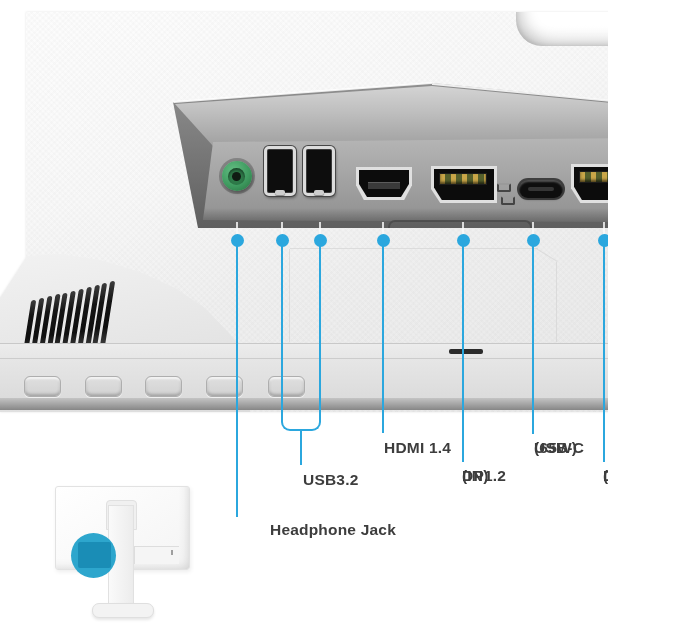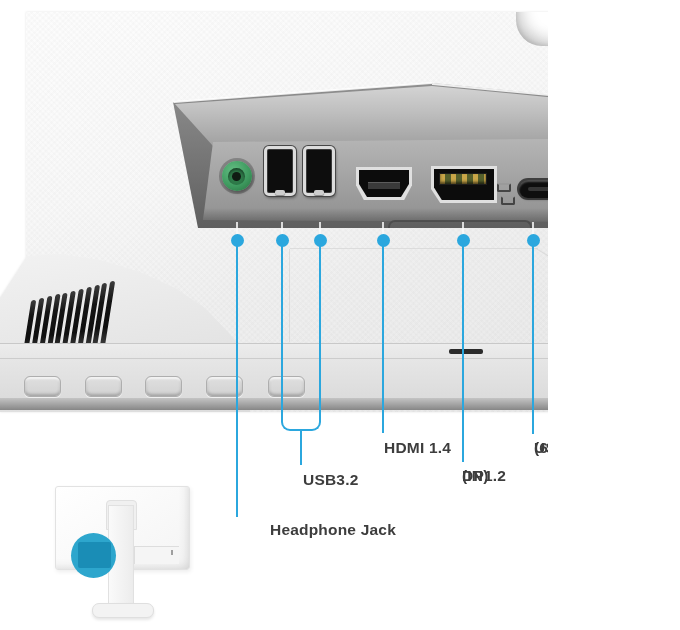--- a/index.html
+++ b/index.html
@@ -1,16 +1,16 @@
 <!DOCTYPE html>
 <html style="--callout_line: #2ba7de; --callout_dot: #2ba7de; --highlight_circle: #2da6cd; --highlight_rect: #1a8db6; --headphone_jack_green: #3f9b60; --label_text: #3d3d3d;"><head>
 <meta charset="utf-8">
 <style>
   html,body{margin:0;padding:0;background:#fff;}
-  #stage{position:relative;width:548px;height:630px;background:#ffffff;overflow:hidden;
+  #stage{position:relative;width:608px;height:630px;background:#ffffff;overflow:hidden;
          font-family:"Liberation Sans","DejaVu Sans",sans-serif;}
   #stage *{position:absolute;box-sizing:border-box;}
 
   
   .back-wrap{left:0;top:0;width:680px;height:415px;filter:drop-shadow(0 0 1px rgba(0,0,0,.10));}
   .back{left:0;top:0;width:680px;height:412px;
         clip-path:polygon(26px 12px,680px 12px,680px 412px,0 412px,0 298px,26px 258px);
         background:
           repeating-linear-gradient(45deg,rgba(0,0,0,.013) 0 2px,rgba(255,255,255,0) 2px 4px),
           repeating-linear-gradient(-45deg,rgba(0,0,0,.013) 0 2px,rgba(255,255,255,0) 2px 4px),

